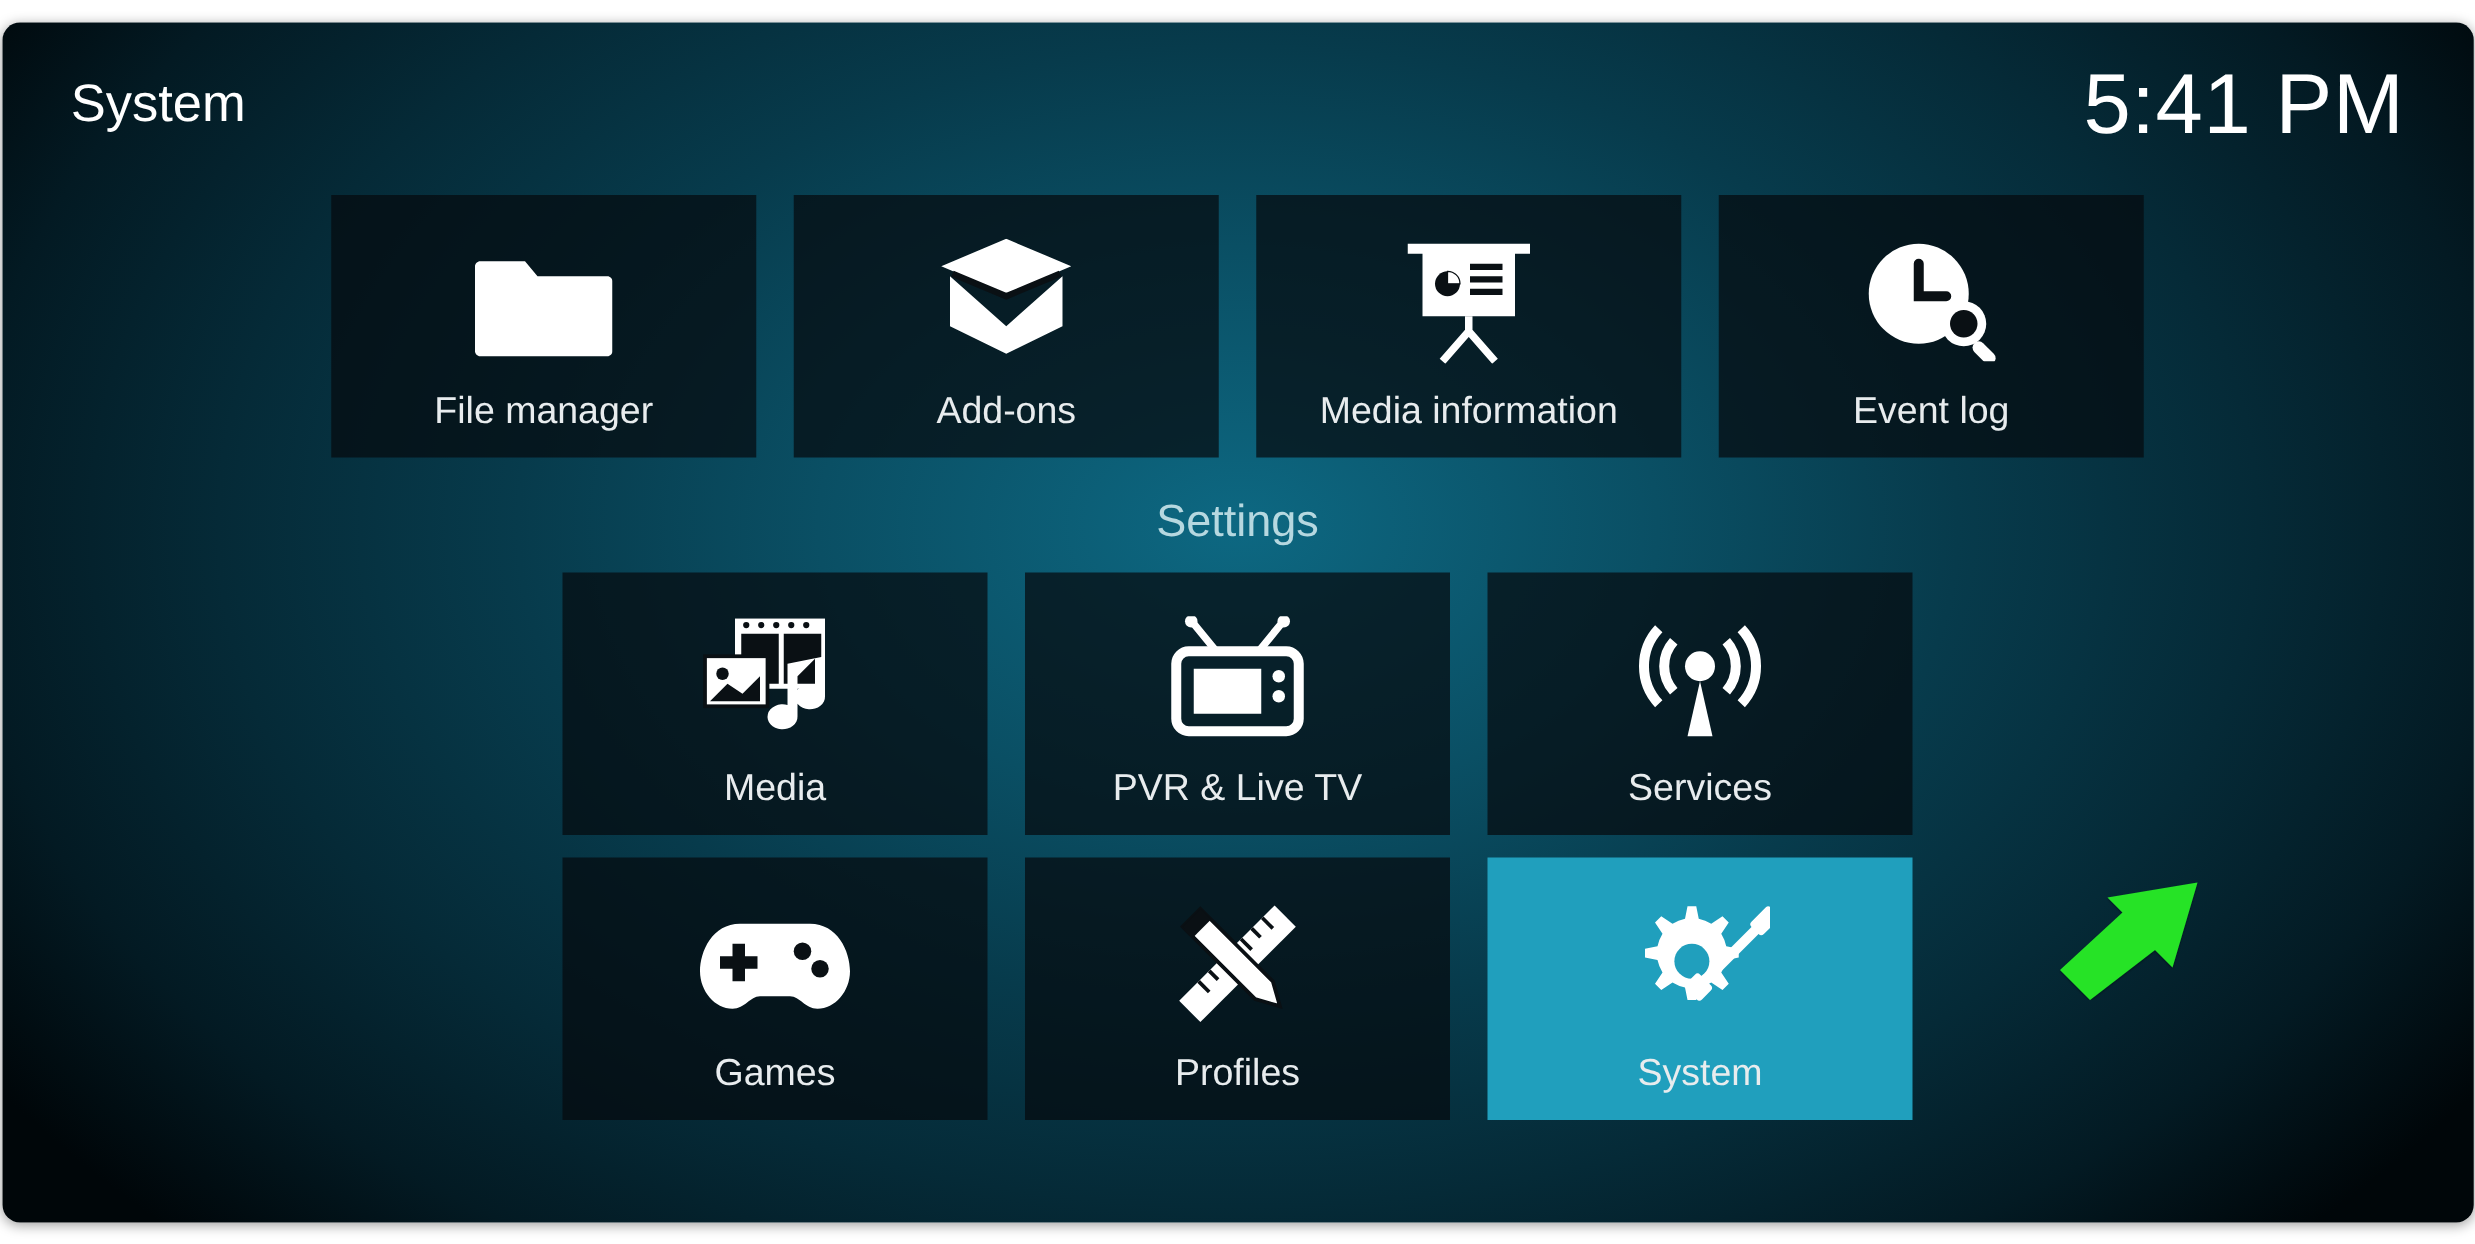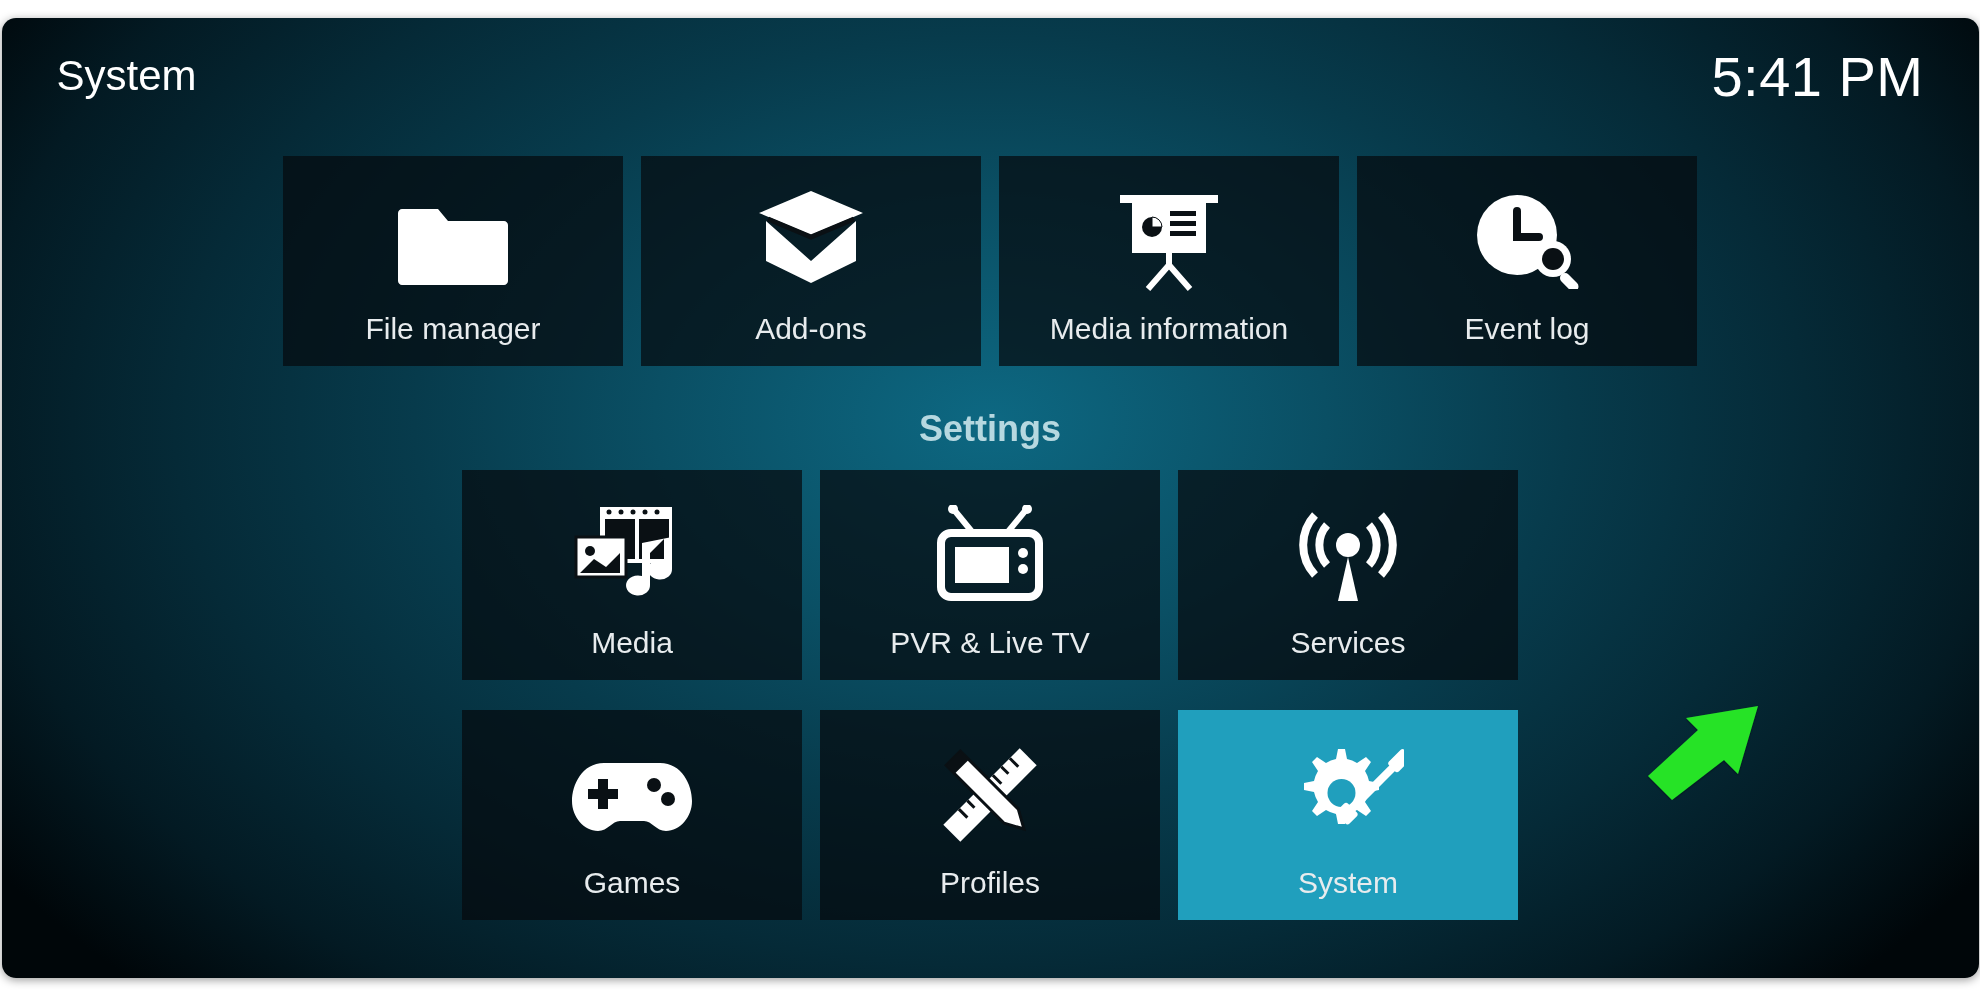--- a/index.html
+++ b/index.html
@@ -30,42 +30,42 @@
   justify-content: space-between;
   align-items: center;
 }
 .page-title {
   color: #fff;
   font-size: 42px;
   font-weight: 400;
 }
 .clock {
   color: #fff;
-  font-size: 56px;
+  font-size: 68px;
   font-weight: 400;
   letter-spacing: 0.5px;
 }
 .grid-area {
   position: absolute;
   top: 138px;
   left: 0;
   right: 0;
   display: flex;
   flex-direction: column;
   align-items: center;
 }
 .row {
   display: flex;
-  gap: 18px;
-  margin-bottom: 30px;
+  gap: 30px;
+  margin-bottom: 18px;
 }
 .section-label {
   color: #b6d8e0;
   font-size: 36px;
-  font-weight: 700;
+  font-weight: 400;
   margin: 12px 0 20px 0;
 }
 .tile {
   width: 340px;
   height: 210px;
   background: rgba(5, 10, 14, 0.72);
   display: flex;
   flex-direction: column;
   align-items: center;
   justify-content: flex-end;

